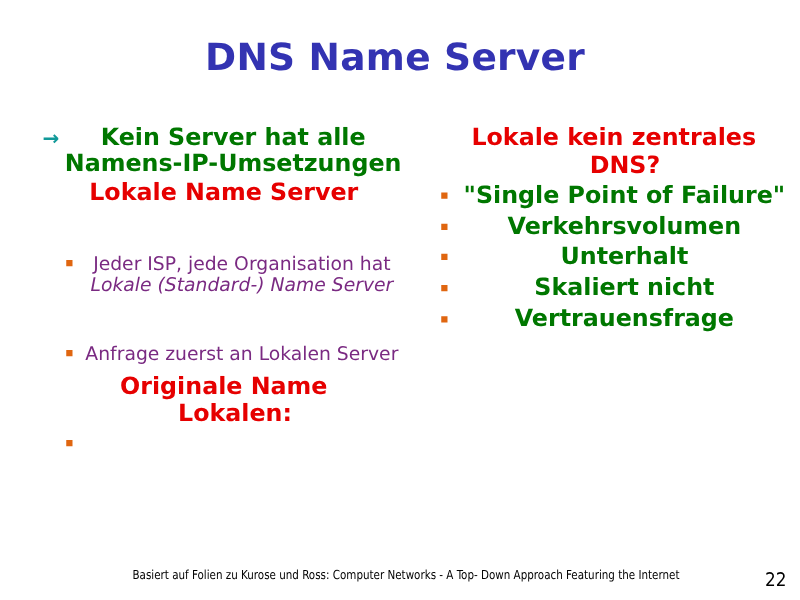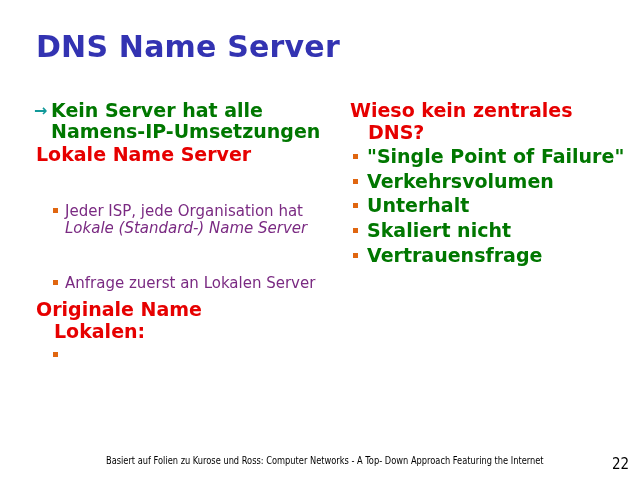--- a/index.html
+++ b/index.html
@@ -8,20 +8,21 @@
     padding: 0;
     background: #ffffff;
   }
   #slide {
     position: relative;
     width: 640px;
     height: 480px;
     background: #ffffff;
     overflow: hidden;
     font-family: "DejaVu Sans", "Liberation Sans", sans-serif;
+    text-align: center;
     -webkit-font-smoothing: none;
   }
 
   
   #slide-title {
     position: absolute;
     left: 36px;
     top: 30px;
     width: 560px;
     font-size: 30px;
@@ -194,21 +195,21 @@
 
     <div class="bullet-row lvl2-purple" style="margin-top:4px;">
       <span class="marker"></span>
     </div>
 
   </div>
 
   <div id="right-column" class="column">
 
     <div class="bullet-row lvl1-red">
-      <span class="btext">Wieso kein zentrales</span>
+      <span class="btext">Lokale kein zentrales</span>
       <span class="indent">DNS?</span>
     </div>
 
     <div class="bullet-row lvl2-green" style="margin-top:2px;">
       <span class="marker"></span>
       <span class="btext">"Single Point of Failure"</span>
     </div>
 
     <div class="bullet-row lvl2-green">
       <span class="marker"></span>

